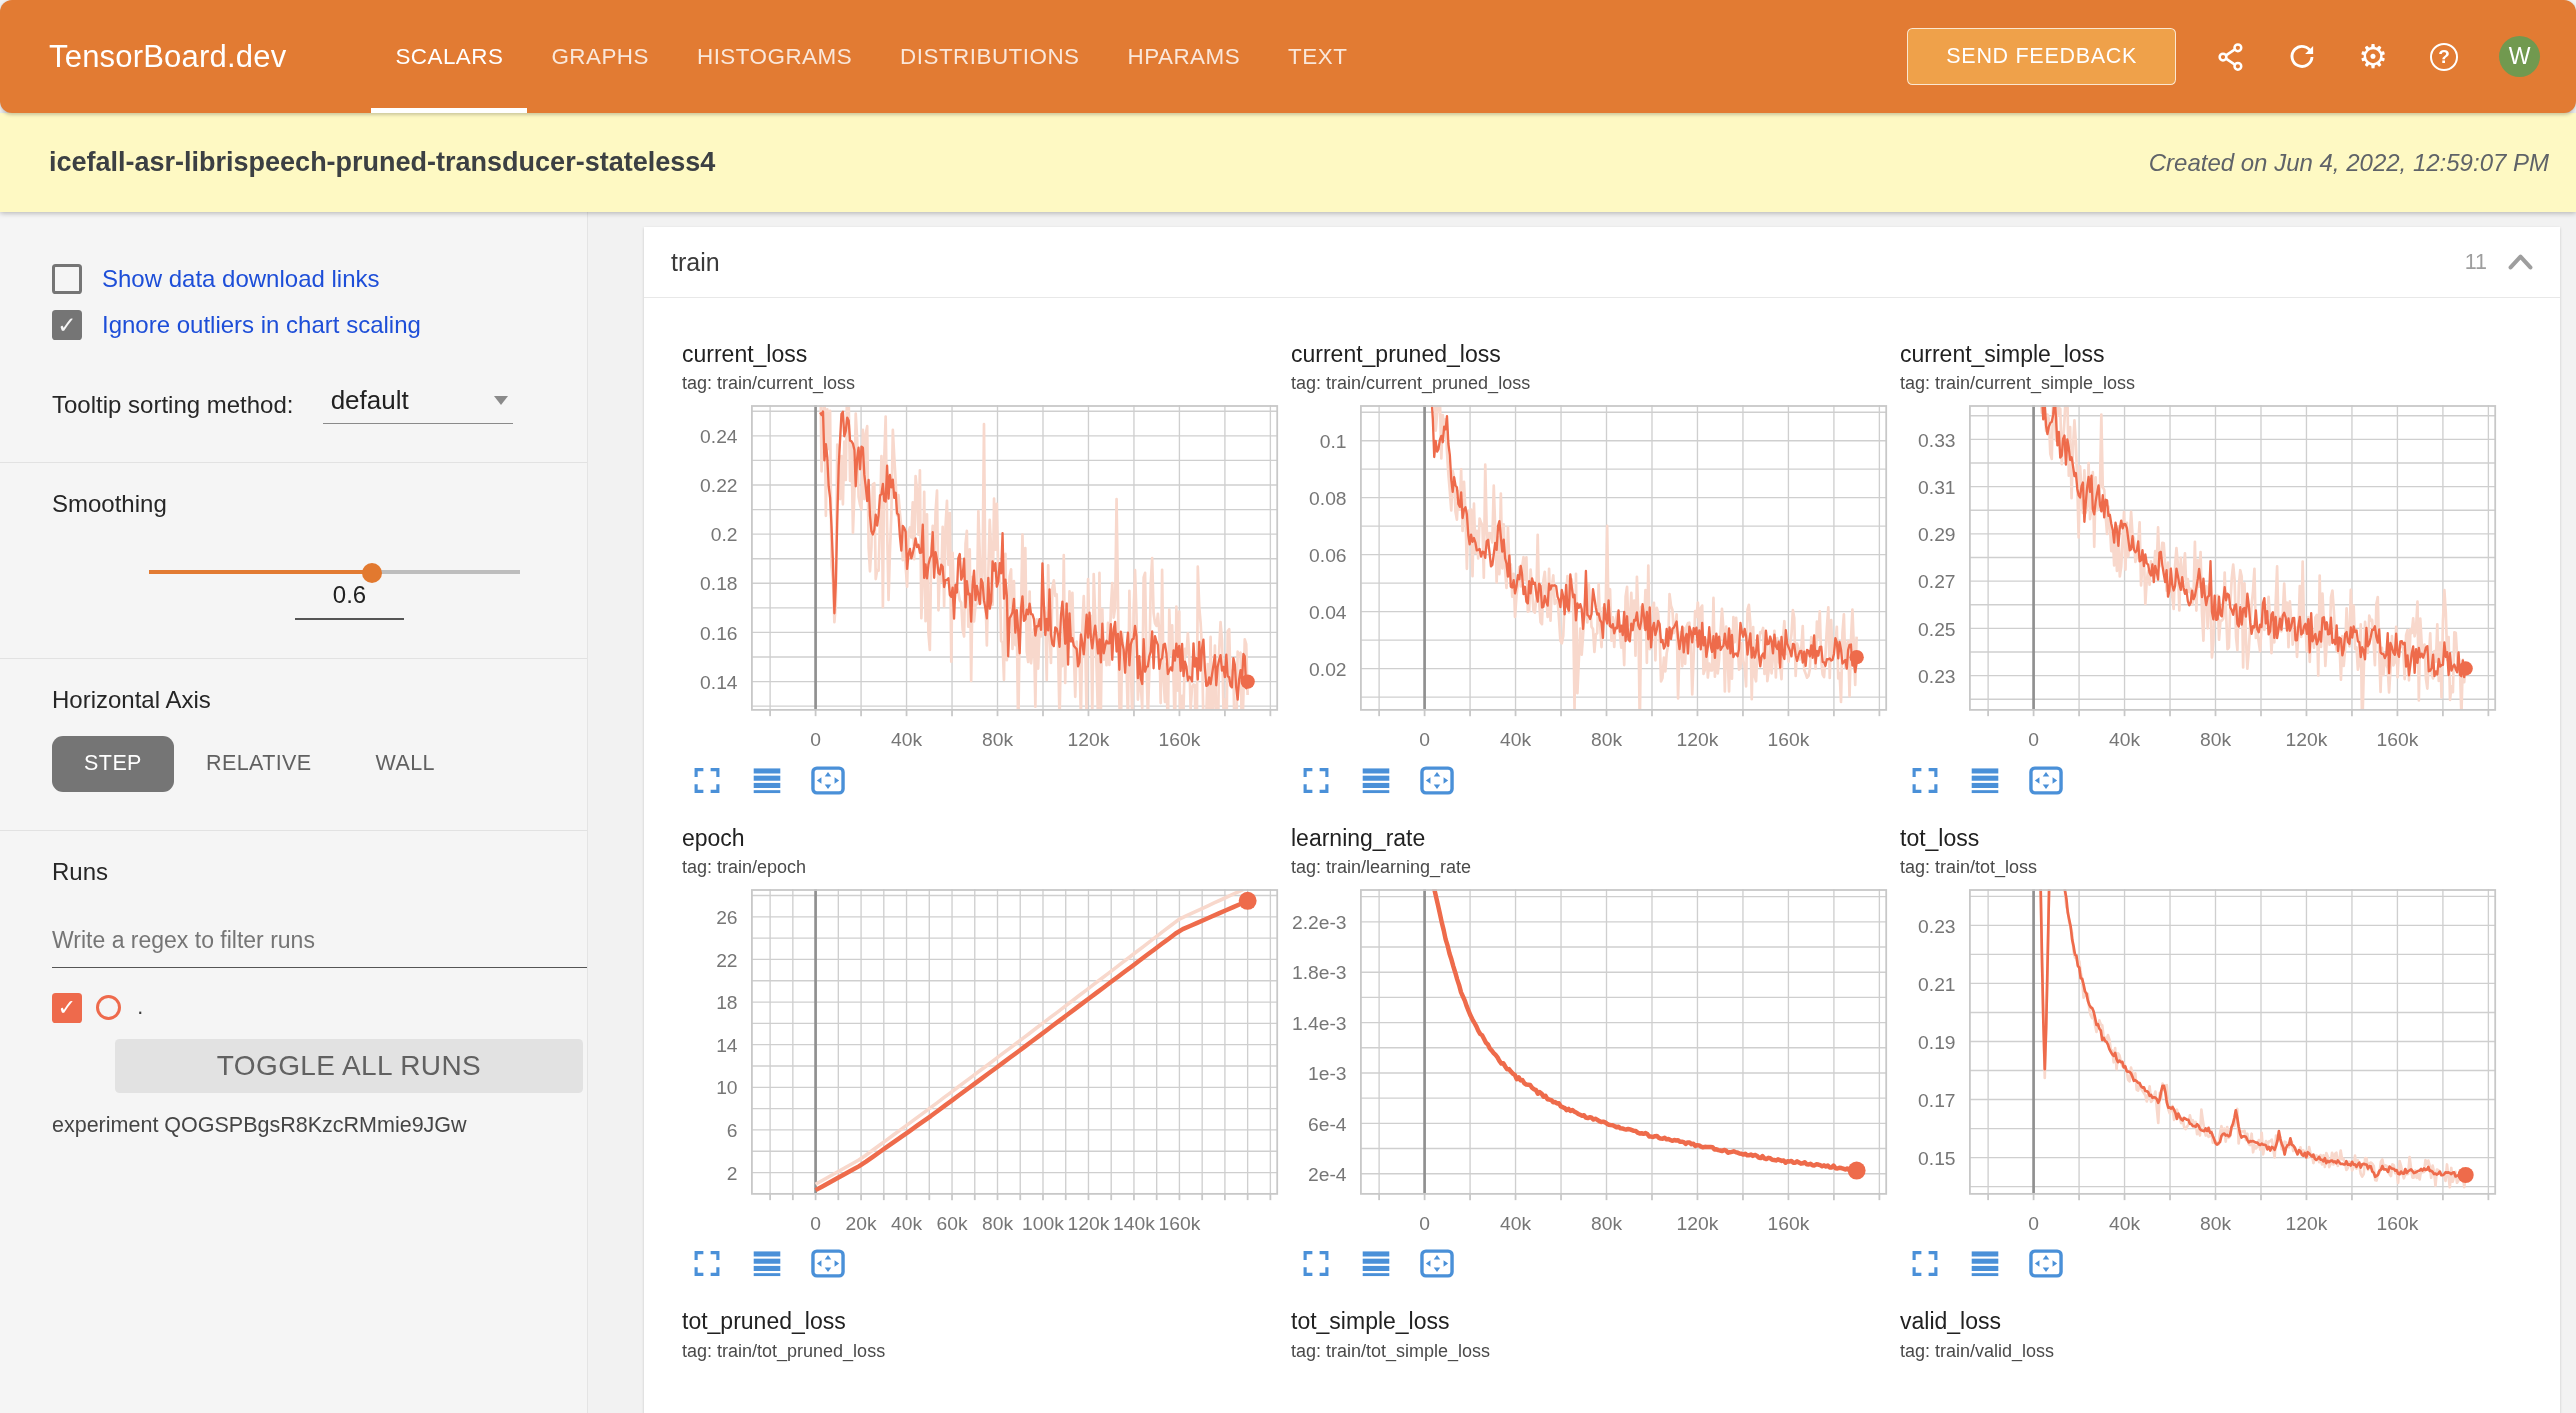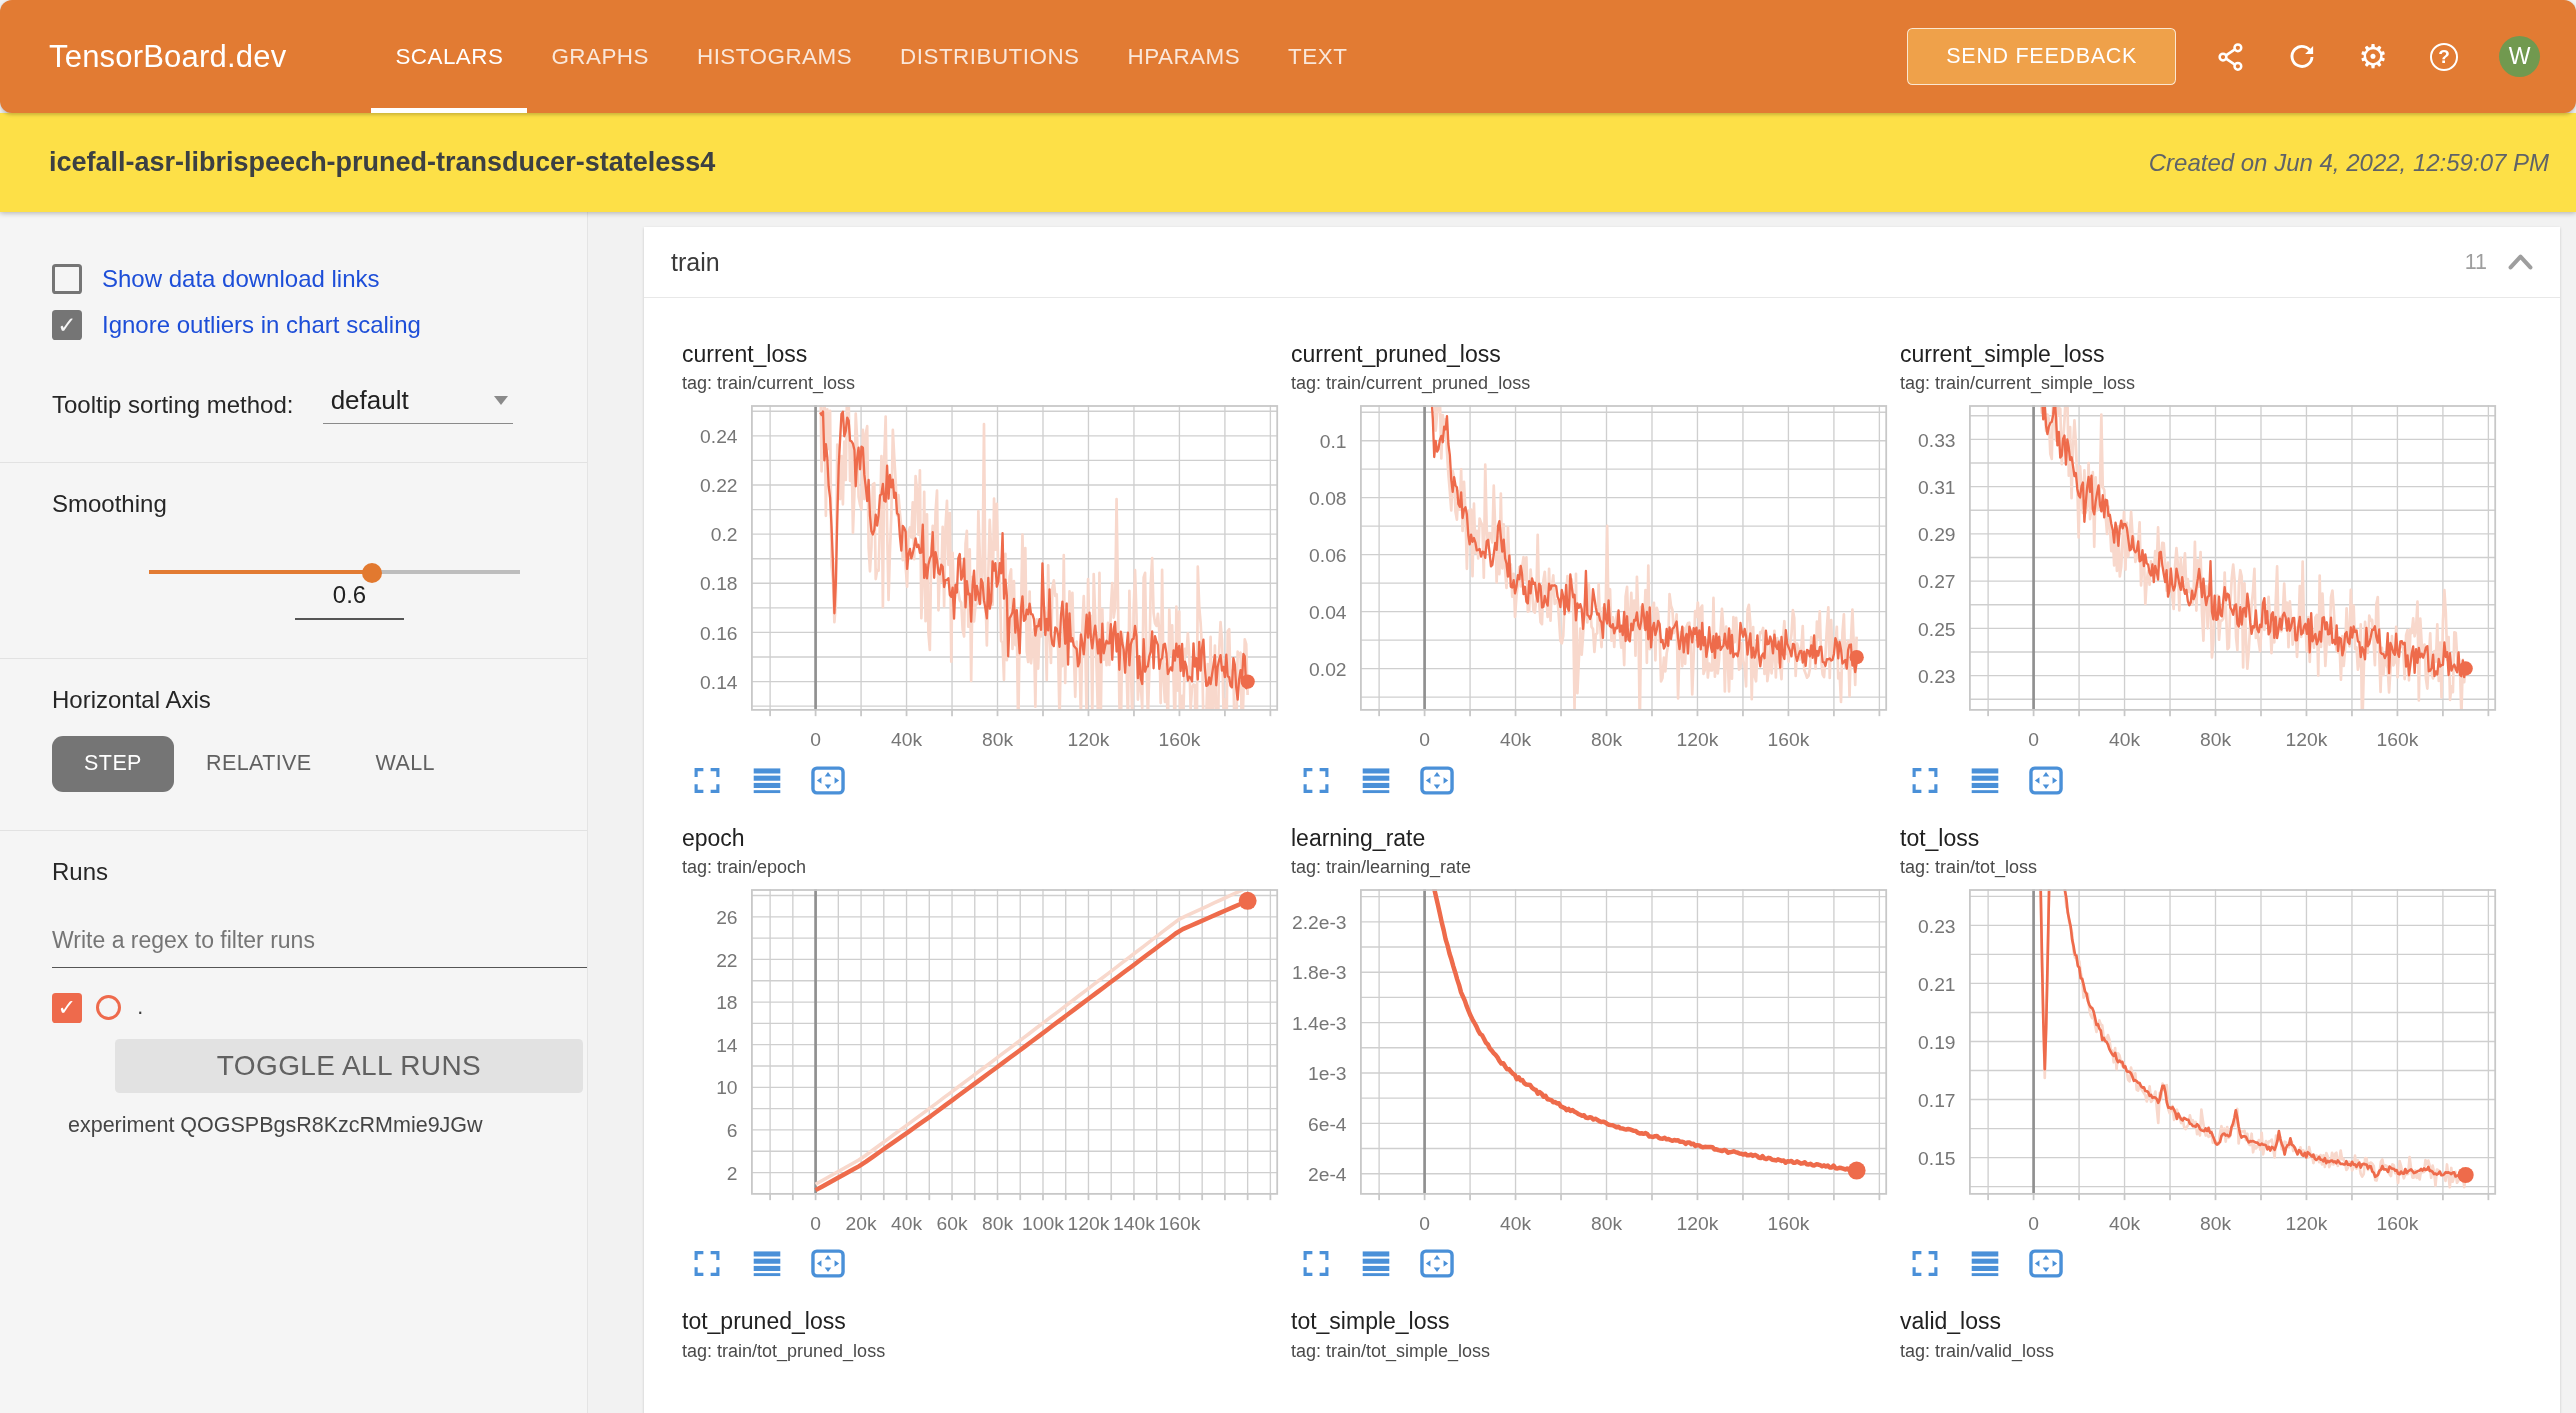--- a/index.html
+++ b/index.html
@@ -14,21 +14,21 @@
   .tab.active { color:#fff; }
   .tab.active::after { content:""; position:absolute; left:0; right:0; bottom:0; height:5.4px; background:#fff; }
   .appbar-right { margin-left:auto; display:flex; align-items:center; gap:39px; }
   .feedback-btn { height:57px; padding:0 38px; background:#efa14a; border:1.8px solid rgba(255,255,255,.75); border-radius:5.4px; color:#fff; font-size:21.5px; letter-spacing:0.7px; display:flex; align-items:center; cursor:pointer; }
   .bar-icon { width:32px; height:32px; display:flex; align-items:center; justify-content:center; color:#fff; cursor:pointer; }
   .gear-glyph { font-size:33px; line-height:32px; color:#fff; }
   .help-circle { width:28px; height:28px; border:2.2px solid #fff; border-radius:50%; display:flex; align-items:center; justify-content:center; color:#fff; font-size:19px; font-weight:700; }
   .avatar { width:41px; height:41px; border-radius:50%; background:#71994f; color:#fff; font-size:23px; font-weight:500; display:flex; align-items:center; justify-content:center; cursor:pointer; }
 
   
-  .titlebar { position:relative; z-index:20; height:99px; background:#fde047; display:flex; align-items:center; padding:0 27px 0 49px; box-shadow:0 1.8px 5.4px rgba(0,0,0,.28); }
+  .titlebar { position:relative; z-index:20; height:99px; background:#fef9c3; display:flex; align-items:center; padding:0 27px 0 49px; box-shadow:0 1.8px 5.4px rgba(0,0,0,.28); }
   .run-title { font-size:27px; font-weight:700; color:#3c4043; }
   .created { margin-left:auto; font-size:24px; font-style:italic; color:#5f6368; }
 
   
   .content { display:flex; height:1202px; }
   .sidebar { width:588px; background:#f5f5f5; border-right:0.9px solid #e4e4e4; padding-top:52px; flex:none; }
   .main { flex:1; padding:15px 16px 0 56px; }
 
   
   .cb-row { display:flex; align-items:center; gap:20px; padding-left:52px; margin-bottom:16px; }
@@ -53,21 +53,21 @@
   .step-btn { width:122px; height:56px; background:#757575; border-radius:11px; color:#fff; font-size:21.5px; letter-spacing:0.4px; display:flex; align-items:center; justify-content:center; cursor:pointer; }
   .haxis-opt { font-size:21.5px; letter-spacing:0.4px; color:#616161; padding:0 32px; cursor:pointer; }
   .regex-wrap { padding:0 0 0 52px; margin-top:36px; }
   .regex-input { width:535px; background:transparent; border:none; outline:none; border-bottom:1.8px solid #555; font-size:23px; color:#212121; padding:5.4px 1.8px 12.5px 0; font-family:inherit; }
   .regex-input::placeholder { color:#757575; opacity:1; }
   .run-row { display:flex; align-items:center; padding-left:52px; margin-top:25px; }
   .cbox.orange { background:#ee6a4c; color:#fff; display:flex; align-items:center; justify-content:center; font-size:22.4px; font-weight:700; }
   .run-circle { width:25px; height:25px; border:3.6px solid #ee6a4c; border-radius:50%; margin-left:14.3px; flex:none; }
   .run-name { font-size:21.5px; color:#3c3c3c; margin-left:16px; }
   .toggle-all { margin:16px 0 0 115px; width:468px; height:54px; background:#e2e2e2; border-radius:4.5px; color:#616161; font-size:28px; letter-spacing:0.4px; display:flex; align-items:center; justify-content:center; cursor:pointer; }
-  .experiment { padding-left:68px; margin-top:20px; font-size:21.5px; color:#454545; }
+  .experiment { padding-left:52px; margin-top:20px; font-size:21.5px; color:#454545; }
 
   
   .card { background:#fff; box-shadow:0 0.9px 2.7px rgba(0,0,0,.18); min-height:1254px; }
   .card-header { height:70px; display:flex; align-items:center; padding:0 25px 0 27px; }
   .card-title { font-size:25px; color:#3a3a3a; }
   .card-count { margin-left:auto; font-size:21.5px; color:#9e9e9e; margin-right:18px; }
   .chev-btn { width:30px; height:30px; display:flex; align-items:center; justify-content:center; cursor:pointer; }
   .card-divider { border-bottom:1.8px solid #e8e8e8; }
   .charts-grid { display:grid; grid-template-columns:repeat(3,609px); padding:21.5px 0 0 38px; }
   .chart-cell { padding-top:21.5px; }

